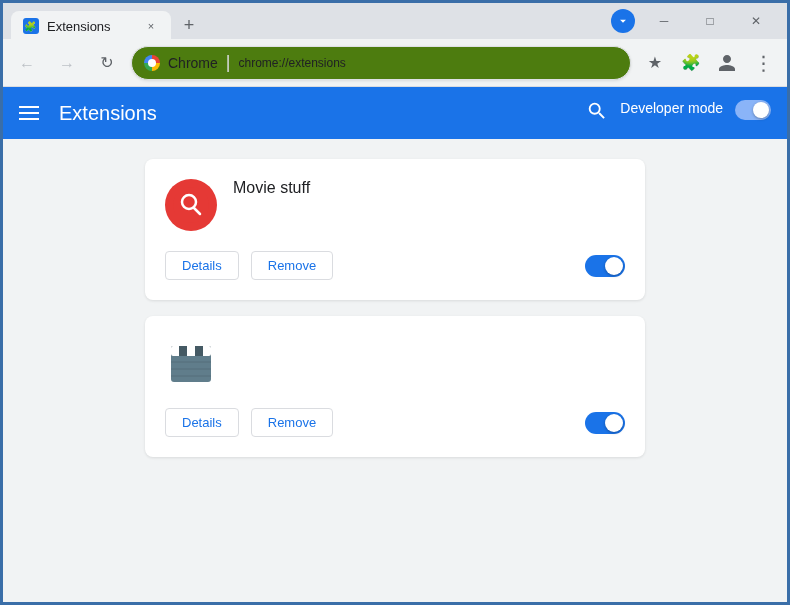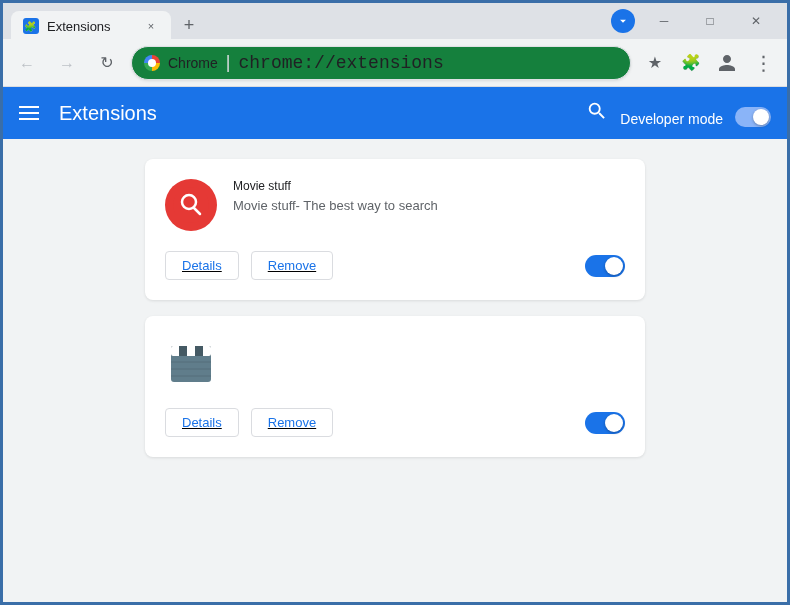--- a/index.html
+++ b/index.html
@@ -115,21 +115,21 @@
       display: flex;
       align-items: center;
       justify-content: center;
       color: #5f6368;
       cursor: pointer;
       font-size: 16px;
     }
     .nav-btn.disabled { color: #bdc1c6; cursor: default; }
     .address-bar {
       flex: 1;
-      background: #15803d;
+      background: #4d7c0f;
       border: 1px solid #dfe1e5;
       border-radius: 20px;
       height: 34px;
       display: flex;
       align-items: center;
       padding: 0 12px;
       gap: 8px;
       box-shadow: 0 1px 3px rgba(0,0,0,0.1);
     }
     .toolbar-right {
@@ -171,21 +171,21 @@
       background: white;
     }
     .ext-title {
       color: white;
       font-size: 20px;
       font-weight: 400;
     }
     .ext-header-right {
       margin-left: auto;
       display: flex;
-      align-items: flex-end;
+      align-items: flex-start;
       gap: 12px;
     }
     .search-icon-white {
       color: white;
       font-size: 20px;
       cursor: pointer;
     }
     .dev-mode-label {
       color: white;
       font-size: 14px;
@@ -267,35 +267,34 @@
     }
     .ext-icon.movie {
       background: #e53935;
       border-radius: 50%;
     }
     .ext-icon.streaming {
       background: transparent;
     }
     .ext-info { flex: 1; }
     .ext-name {
-      font-size: 12px;
+      font-size: 16px;
       font-weight: 500;
       color: #202124;
       margin-bottom: 4px;
     }
     .ext-desc {
       font-size: 13px;
       color: #5f6368;
       line-height: 1.4;
     }
     .ext-card-bottom {
       display: flex;
       align-items: center;
       gap: 12px;
-      text-decoration: underline;
     }
     .ext-btn {
       border: 1px solid #dadce0;
       border-radius: 4px;
       padding: 6px 16px;
       font-size: 13px;
       color: #1a73e8;
       background: white;
       cursor: pointer;
       font-weight: 500;
@@ -368,21 +367,21 @@
 
   <div class="toolbar">
     <div class="nav-btn disabled">←</div>
     <div class="nav-btn disabled">→</div>
     <div class="nav-btn">↻</div>
 
     <div class="address-bar">
       <div class="chrome-circle"></div>
       <span style="font-size:14px;color:#202124;">Chrome</span>
       <span style="color:#dadce0;font-size:18px;">|</span>
-      <span style="font-size:18px;color:#202124;flex:1;font-family:Liberation Mono, monospace;">chrome://extensions</span>
+      <span style="font-size:12px;color:#202124;flex:1;">chrome://extensions</span>
     </div>
 
     <div class="toolbar-right">
       <div class="toolbar-icon">★</div>
       <div class="toolbar-icon">🧩</div>
       <div class="toolbar-icon">
         <svg width="20" height="20" viewBox="0 0 24 24" fill="#5f6368">
             <path d="M12 12c2.7 0 4.8-2.1 4.8-4.8S14.7 2.4 12 2.4 7.2 4.5 7.2 7.2 9.3 12 12 12zm0 2.4c-3.2 0-9.6 1.6-9.6 4.8v2.4h19.2v-2.4c0-3.2-6.4-4.8-9.6-4.8z"></path>
           </svg>
       </div>
@@ -419,21 +418,20 @@
         <div class="ext-icon movie">
 
           <svg width="36" height="36" viewBox="0 0 36 36">
             <circle cx="18" cy="18" r="18" fill="#e53935"></circle>
             <circle cx="16" cy="15" r="7" fill="none" stroke="white" stroke-width="2.5"></circle>
             <line x1="21" y1="21" x2="27" y2="27" stroke="white" stroke-width="2.5" stroke-linecap="round"></line>
           </svg>
         </div>
         <div class="ext-info">
           <div class="ext-name">Movie stuff</div>
-          <div class="ext-desc">Movie stuff- The best way to search</div>
         </div>
       </div>
       <div class="ext-card-bottom">
         <button class="ext-btn">Details</button>
         <button class="ext-btn">Remove</button>
         <div class="ext-toggle">
           <div class="ext-toggle-knob"></div>
         </div>
       </div>
     </div>

